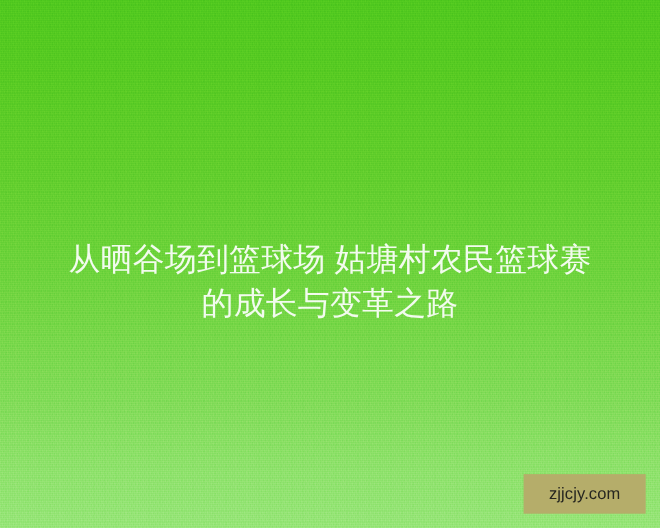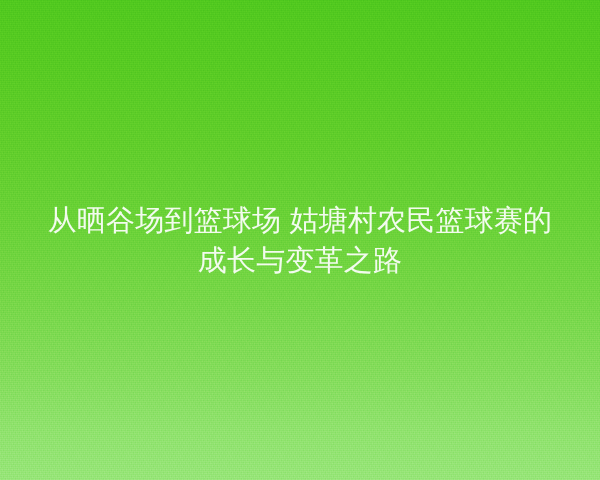--- a/index.html
+++ b/index.html
@@ -41,21 +41,21 @@
       repeating-linear-gradient(63deg,  rgba(255,255,255,0.10) 0px, rgba(255,255,255,0.10) 1px, rgba(0,0,0,0.07) 1px, rgba(0,0,0,0.07) 3px),
       repeating-linear-gradient(117deg, rgba(0,0,0,0.07) 0px, rgba(0,0,0,0.07) 1px, rgba(255,255,255,0.09) 1px, rgba(255,255,255,0.09) 3px);
     mix-blend-mode: overlay;
   }
 
   .banner-title {
     position: absolute;
     left: 34px;
     right: 34px;
     top: 200px;
-    margin: 0;
+    margin: 16px;
     text-align: center;
     color: #f2fbee;
     font-size: 29px;
     line-height: 40px;
     font-weight: 400;
     letter-spacing: 0.2px;
     font-family: "Liberation Sans", "DejaVu Sans", sans-serif;
     white-space: normal;
   }
 
@@ -82,14 +82,17 @@
 </style>
 </head>
 <body>
 
 <div class="banner">
 
   <div class="banner-noise"></div>
 
   <h1 class="banner-title">从晒谷场到篮球场 姑塘村农民篮球赛的成长与变革之路</h1>
 
+  <div class="watermark">
+    <span class="watermark-label">zjjcjy.com</span>
+  </div>
 
 </div>
 
 </body></html>

